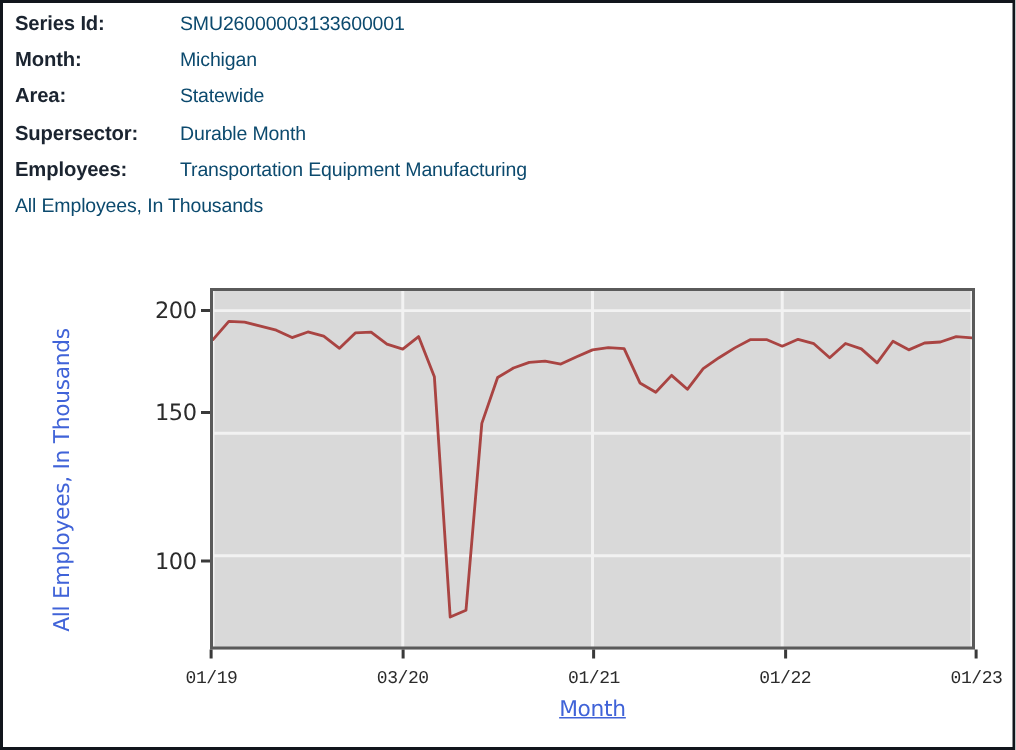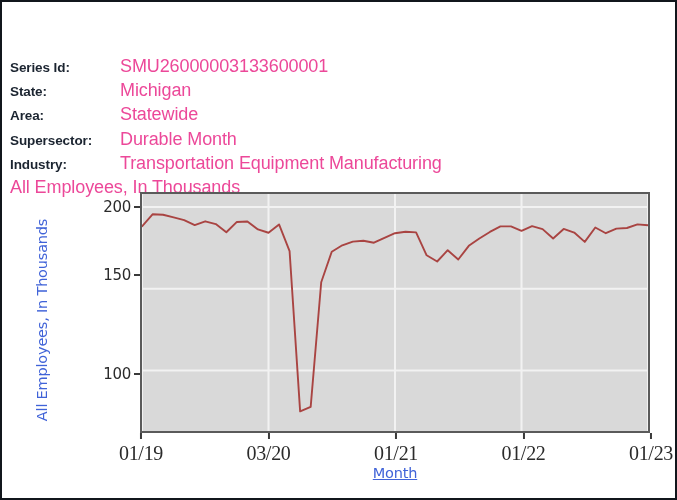--- a/index.html
+++ b/index.html
@@ -18,40 +18,39 @@
     border: 2px solid #11161c;
     box-sizing: border-box;
     overflow: hidden;
   }
   
   #meta {
     position: absolute;
     left: 8px;
     top: 6px;
     width: 640px;
-    margin-top: 48px;
   }
   .meta-row {
     display: flex;
     align-items: baseline;
     height: 24.2px;
   }
   .meta-label {
     width: 110px;
     flex: 0 0 110px;
     font-size: 13.5px;
     font-weight: bold;
     color: #1b2430;
     letter-spacing: -0.1px;
     white-space: nowrap;
   }
   .meta-value {
-    font-size: 18px;
+    font-size: 13px;
     font-weight: normal;
-    color: #ec4899;
+    color: #0c4a6e;
     letter-spacing: -0.1px;
     white-space: nowrap;
   }
   .meta-row.full .meta-value {
     margin-left: 0;
   }
   
   #chart-block {
     position: absolute;
     left: 0;
@@ -136,23 +135,23 @@
     text-align: center;
   }
   .x-tick .mark {
     display: block;
     width: 2px;
     height: 6px;
     background: #3a3a3a;
     margin: 0 auto 3px auto;
   }
   .x-tick .txt {
-    font-size: 20px;
+    font-size: 12px;
     color: #2b2b2b;
-    font-family: Liberation Serif, serif;
+    font-family: Liberation Mono, monospace;
     letter-spacing: -0.3px;
     white-space: nowrap;
   }
   #x-axis-title {
     position: absolute;
     left: 138px;
     top: 283px;
     width: 510px;
     text-align: center;
     font-size: 14.5px;
@@ -166,33 +165,33 @@
 <body>
 
 <div id="screen">
 
   <div id="meta">
     <div class="meta-row">
       <span class="meta-label">Series Id:</span>
       <span class="meta-value">SMU26000003133600001</span>
     </div>
     <div class="meta-row">
-      <span class="meta-label">State:</span>
+      <span class="meta-label">Month:</span>
       <span class="meta-value">Michigan</span>
     </div>
     <div class="meta-row">
       <span class="meta-label">Area:</span>
       <span class="meta-value">Statewide</span>
     </div>
     <div class="meta-row">
       <span class="meta-label">Supersector:</span>
       <span class="meta-value">Durable Month</span>
     </div>
     <div class="meta-row">
-      <span class="meta-label">Industry:</span>
+      <span class="meta-label">Employees:</span>
       <span class="meta-value">Transportation Equipment Manufacturing</span>
     </div>
     <div class="meta-row">
       <span class="meta-value">All Employees, In Thousands</span>
     </div>
   </div>
 
   <div id="chart-block">
 
     <div id="y-ticks">

